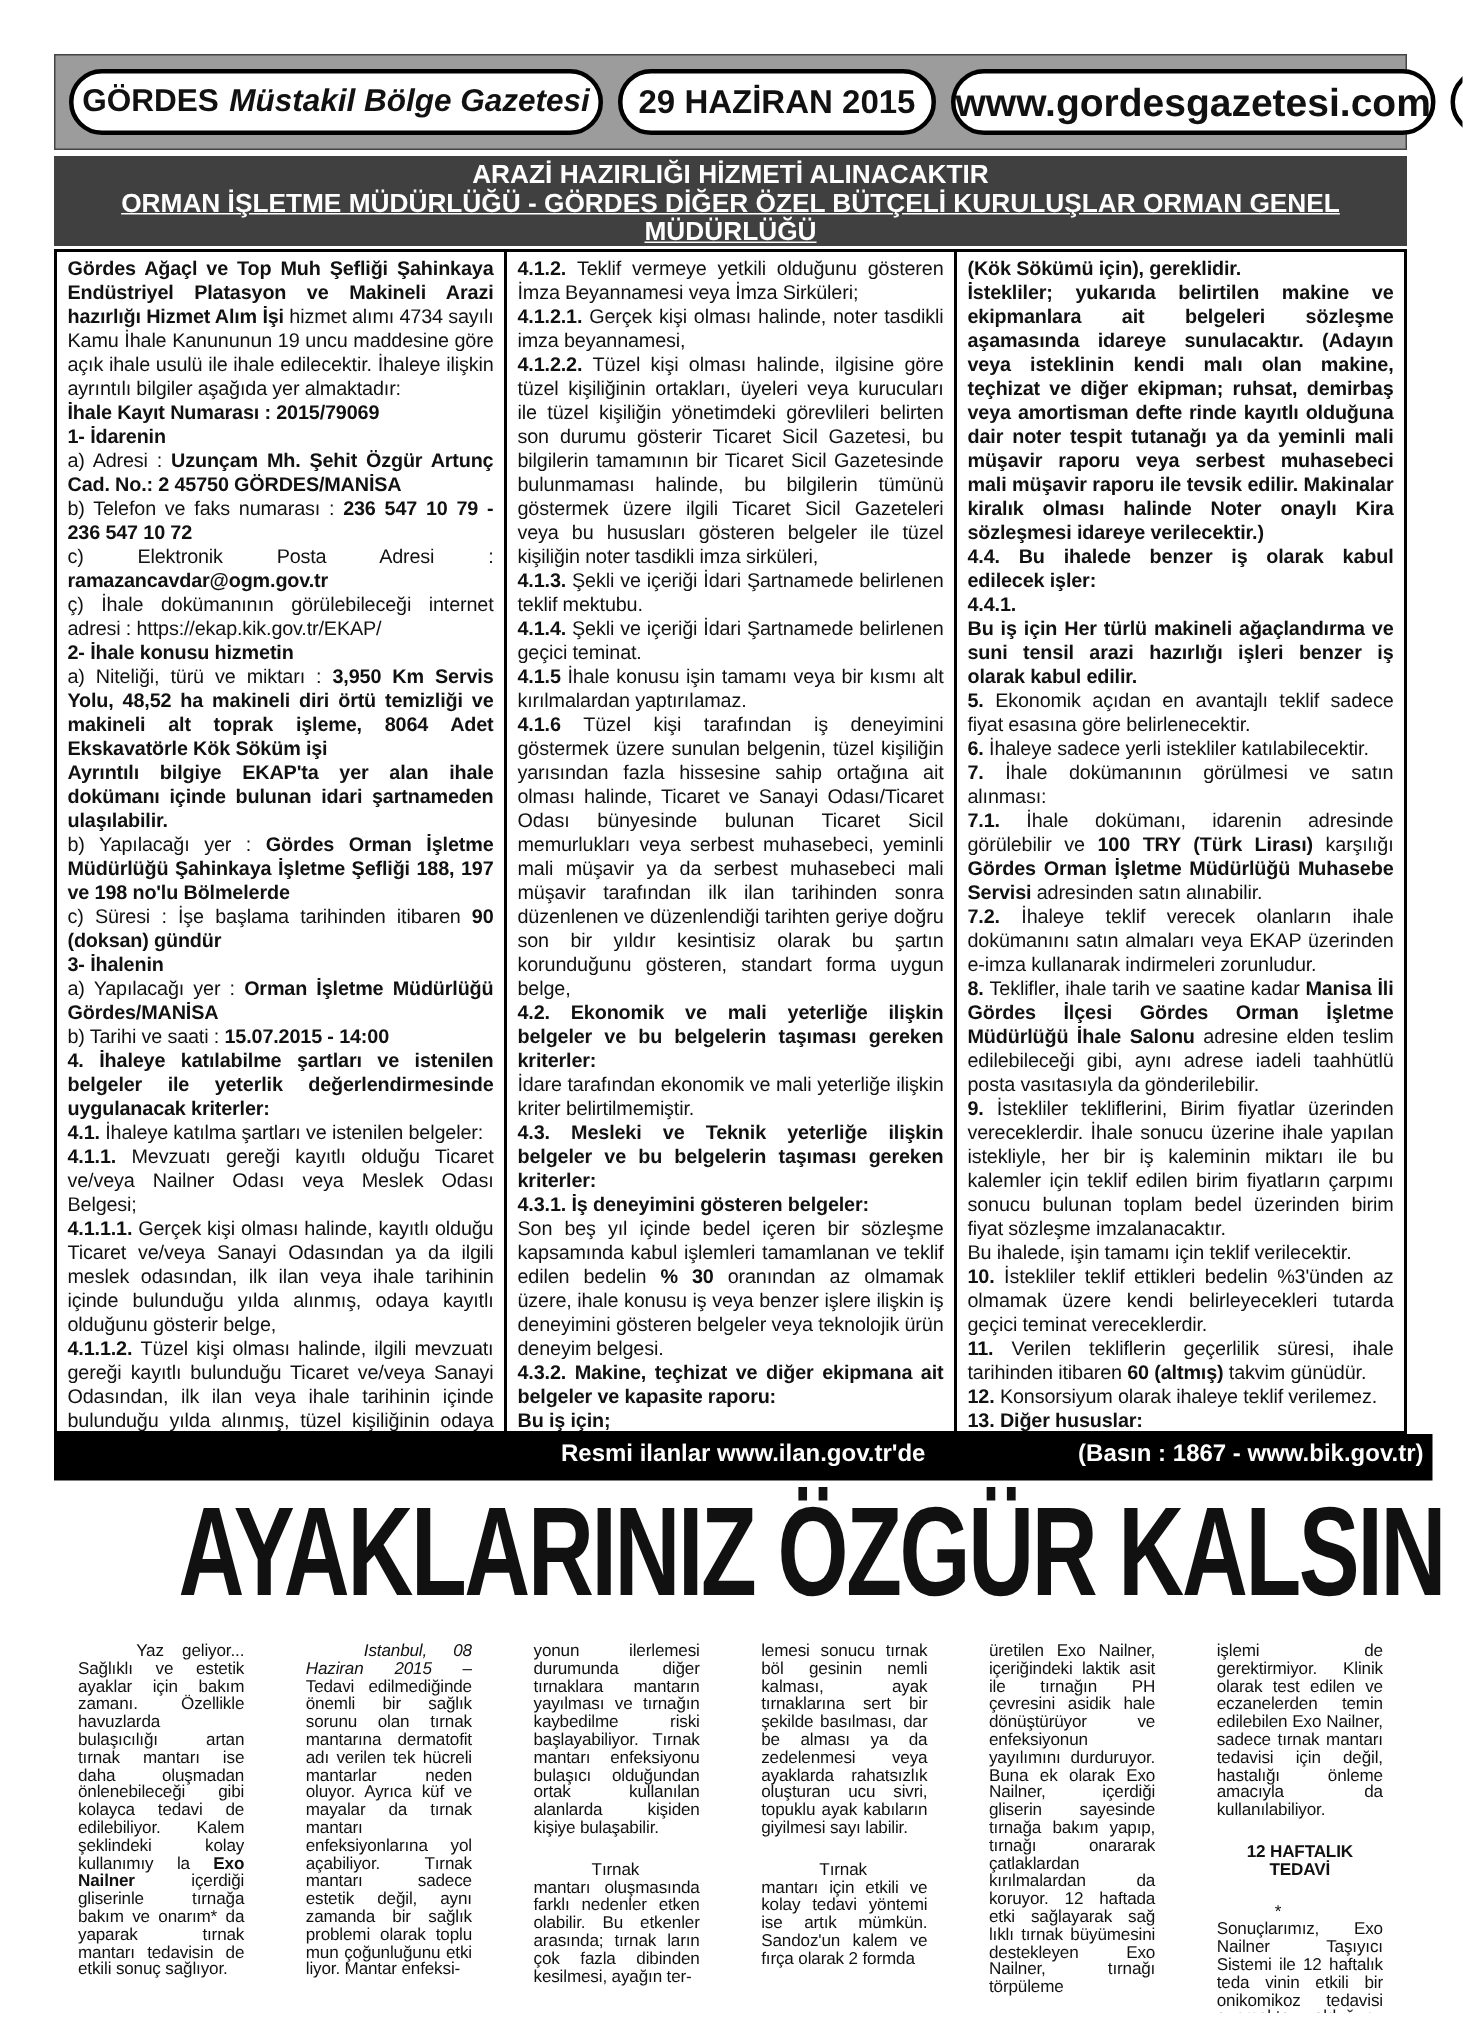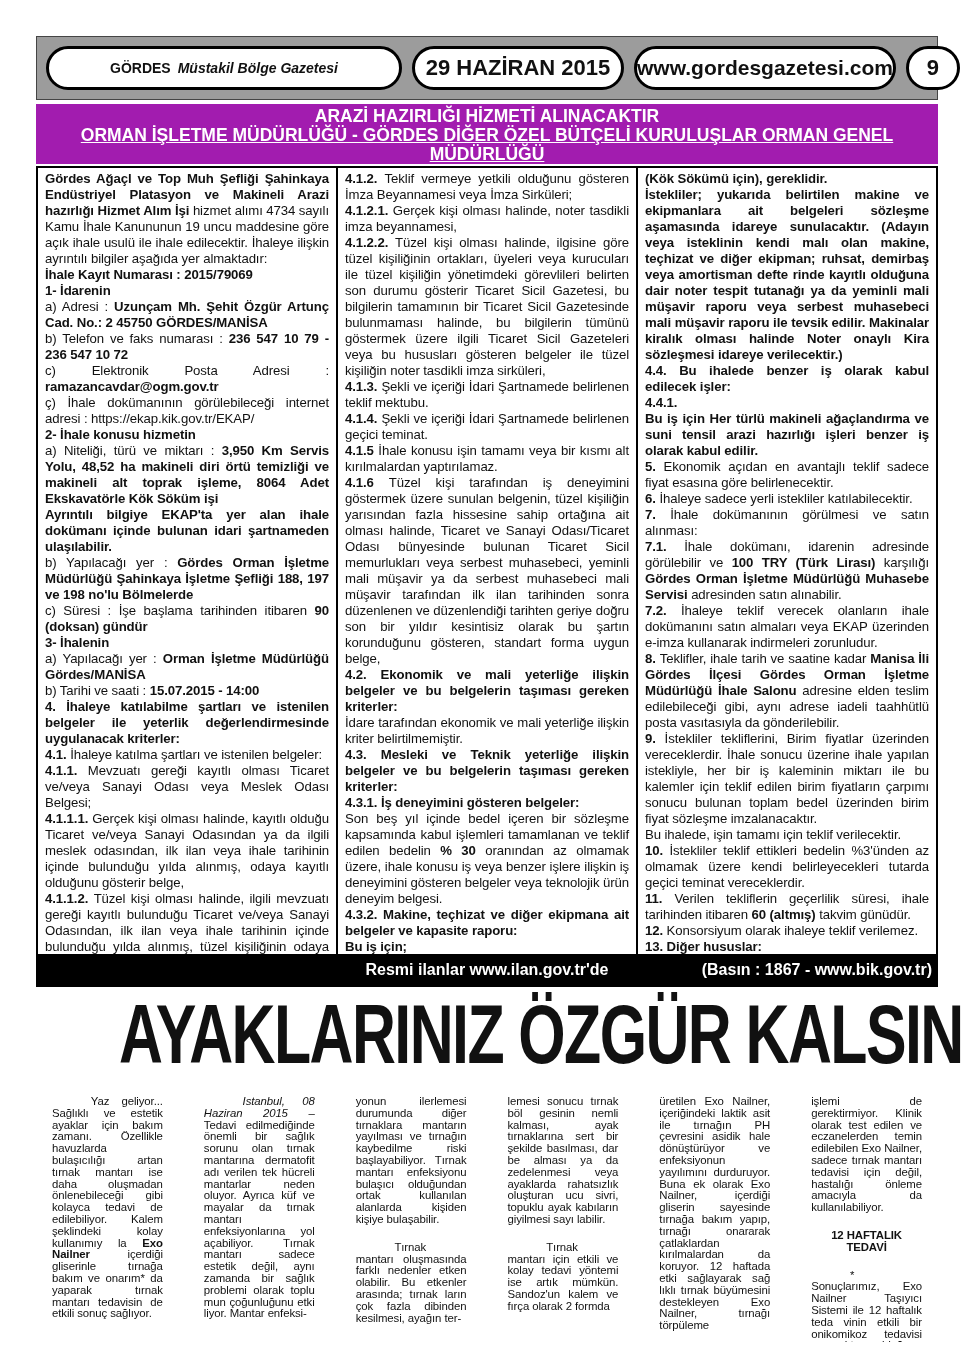--- a/index.html
+++ b/index.html
@@ -15,50 +15,50 @@
   .masthead{
     position:absolute;left:36px;top:36px;width:902px;height:64px;
     background:#9c9c9c;border:1px solid #444;box-sizing:border-box;
     display:flex;align-items:center;gap:10px;padding:0 9px;
   }
   .pill{
     background:#fff;border:3px solid #000;border-radius:26px;height:44px;
     display:flex;align-items:center;justify-content:center;
     font-weight:bold;white-space:nowrap;box-sizing:border-box;
   }
-  .pill-paper{flex:0 0 356px;font-size:14px;}
+  .pill-paper{flex:0 0 356px;font-size:21px;}
   .pill-paper .sub{font-style:italic;font-weight:bold;margin-left:7px;text-align:right;}
   .pill-date{flex:0 0 212px;font-size:22px;}
-  .pill-site{flex:0 0 234px;font-size:21px;}
+  .pill-site{flex:0 0 234px;font-size:26px;}
   .pill-page{flex:0 0 54px;font-size:22px;}
 
   
   .banner{
     position:absolute;left:36px;top:104px;width:902px;height:60px;
-    background:#a21caf;color:#fff;text-align:center;font-weight:bold;
+    background:#404040;color:#fff;text-align:center;font-weight:bold;
     font-size:17.5px;line-height:19px;box-sizing:border-box;padding-top:3px;
   }
   .banner .sub{text-decoration:underline;display:block;}
 
   
   .noticebox{
     position:absolute;left:36px;top:166px;width:902px;height:790px;
     border:2px solid #000;box-sizing:border-box;display:flex;background:#fff;
   }
   .ncol{
     flex:1 1 0;padding:3px 7px 0 7px;overflow:hidden;text-align:justify;
     font-size:13.2px;line-height:16px;letter-spacing:-0.1px;
   }
   .ncol + .ncol{border-left:2px solid #000;}
   .ncol p{margin:0;}
 
   
   .nfooter{
     position:absolute;left:36px;top:956px;width:902px;height:31px;
-    background:#000;color:#fff;font-weight:bold;font-size:16px;
+    background:#000;color:#fff;font-weight:bold;font-size:16px;padding-left:17px;
   }
   .nfooter .c{position:absolute;left:0;right:0;top:5px;text-align:center;}
   .nfooter .r{position:absolute;right:6px;top:5px;}
 
   
   .headline{
     position:absolute;left:0;top:994px;width:975px;height:84px;
     text-align:center;overflow:visible;
   }
   .headline span{
@@ -118,21 +118,21 @@
         <p><span class="b">2- İhale konusu hizmetin</span></p>
         <p><span>a) Niteliği, türü ve miktarı : </span><span class="b">3,950 Km Servis Yolu, 48,52 ha makineli diri örtü temizliği ve makineli alt toprak işleme, 8064 Adet Ekskavatörle Kök Söküm işi</span></p>
         <p><span class="b">Ayrıntılı bilgiye EKAP'ta yer alan ihale dokümanı içinde bulunan idari şartnameden ulaşılabilir.</span></p>
         <p><span>b) Yapılacağı yer : </span><span class="b">Gördes Orman İşletme Müdürlüğü Şahinkaya İşletme Şefliği 188, 197 ve 198 no'lu Bölmelerde</span></p>
         <p><span>c) Süresi : İşe başlama tarihinden itibaren </span><span class="b">90 (doksan) gündür</span></p>
         <p><span class="b">3- İhalenin</span></p>
         <p><span>a) Yapılacağı yer : </span><span class="b">Orman İşletme Müdürlüğü Gördes/MANİSA</span></p>
         <p><span>b) Tarihi ve saati : </span><span class="b">15.07.2015 - 14:00</span></p>
         <p><span class="b">4. İhaleye katılabilme şartları ve istenilen belgeler ile yeterlik değerlendirmesinde uygulanacak kriterler:</span></p>
         <p><span class="b">4.1. </span><span>İhaleye katılma şartları ve istenilen belgeler:</span></p>
-        <p><span class="b">4.1.1. </span><span>Mevzuatı gereği kayıtlı olması Ticaret ve/veya Sanayi Odası veya Meslek Odası Belgesi;</span></p>
+        <p><span class="b">4.1.1. </span><span>Mevzuatı gereği kayıtlı olduğu Ticaret ve/veya Nailner Odası veya Meslek Odası Belgesi;</span></p>
         <p><span class="b">4.1.1.1. </span><span>Gerçek kişi olması halinde, kayıtlı olduğu Ticaret ve/veya Sanayi Odasından ya da ilgili meslek odasından, ilk ilan veya ihale tarihinin içinde bulunduğu yılda alınmış, odaya kayıtlı olduğunu gösterir belge,</span></p>
         <p><span class="b">4.1.1.2. </span><span>Tüzel kişi olması halinde, ilgili mevzuatı gereği kayıtlı bulunduğu Ticaret ve/veya Sanayi Odasından, ilk ilan veya ihale tarihinin içinde bulunduğu yılda alınmış, tüzel kişiliğinin odaya kayıtlı olduğunu gösterir belge,</span></p>
       </div>
     <div class="ncol">
         <p><span class="b">4.1.2. </span><span>Teklif vermeye yetkili olduğunu gösteren İmza Beyannamesi veya İmza Sirküleri;</span></p>
         <p><span class="b">4.1.2.1. </span><span>Gerçek kişi olması halinde, noter tasdikli imza beyannamesi,</span></p>
         <p><span class="b">4.1.2.2. </span><span>Tüzel kişi olması halinde, ilgisine göre tüzel kişiliğinin ortakları, üyeleri veya kurucuları ile tüzel kişiliğin yönetimdeki görevlileri belirten son durumu gösterir Ticaret Sicil Gazetesi, bu bilgilerin tamamının bir Ticaret Sicil Gazetesinde bulunmaması halinde, bu bilgilerin tümünü göstermek üzere ilgili Ticaret Sicil Gazeteleri veya bu hususları gösteren belgeler ile tüzel kişiliğin noter tasdikli imza sirküleri,</span></p>
         <p><span class="b">4.1.3. </span><span>Şekli ve içeriği İdari Şartnamede belirlenen teklif mektubu.</span></p>
         <p><span class="b">4.1.4. </span><span>Şekli ve içeriği İdari Şartnamede belirlenen geçici teminat.</span></p>
         <p><span class="b">4.1.5 </span><span>İhale konusu işin tamamı veya bir kısmı alt kırılmalardan yaptırılamaz.</span></p>

